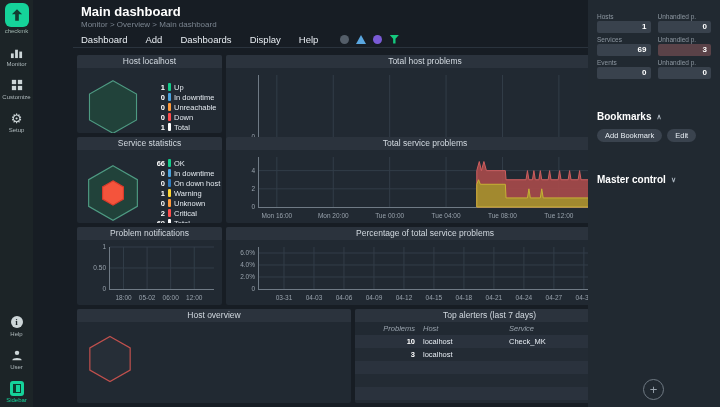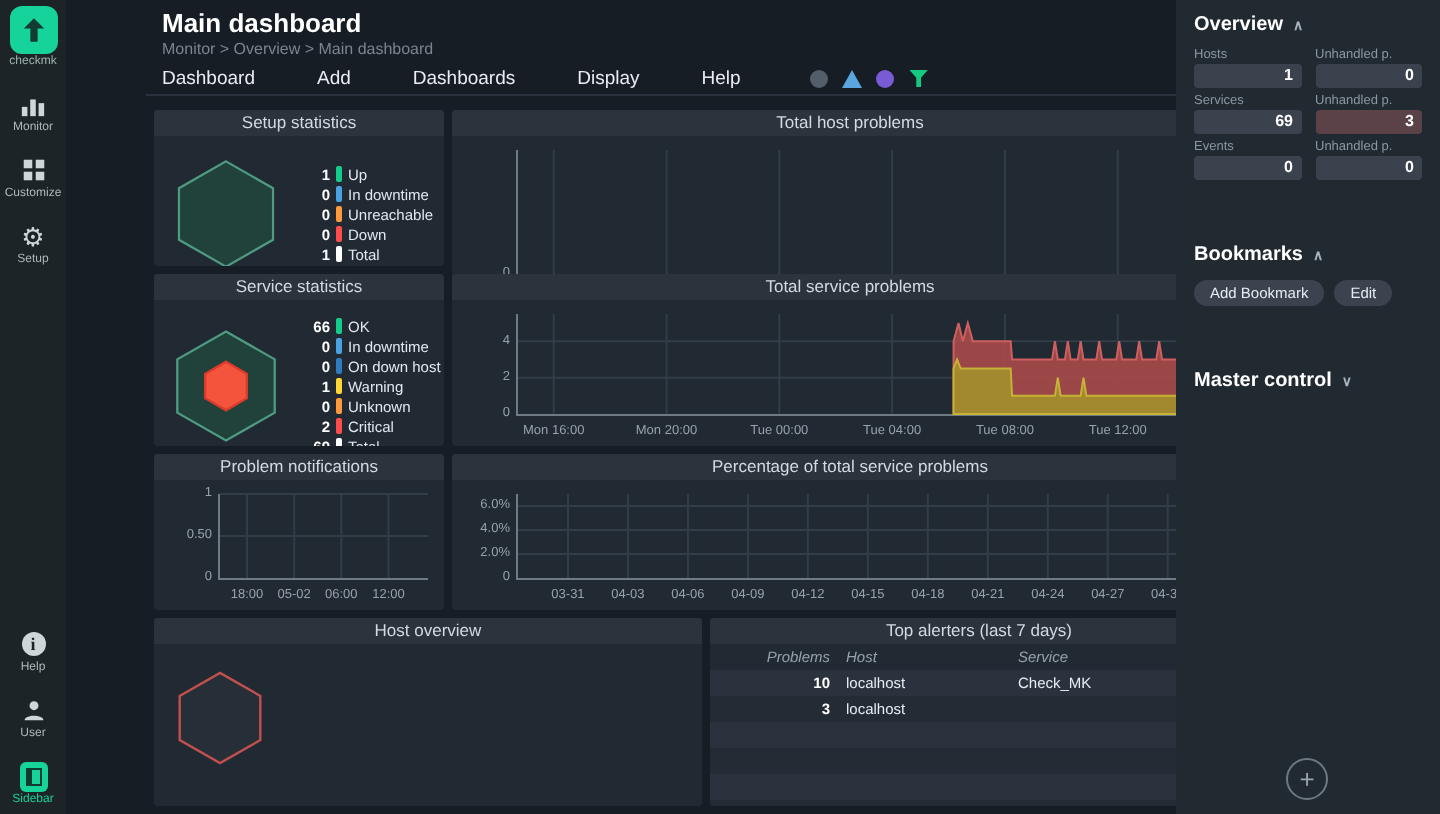--- a/index.html
+++ b/index.html
@@ -21,21 +21,21 @@
     font-size:9px; font-weight:bold; display:flex; align-items:center; justify-content:center; font-family:"Liberation Serif",serif; }
   .sbtoggle { width:15px; height:15px; border-radius:3px; background:#15d39a; display:flex; align-items:center; justify-content:center; }
   .sbtoggle .door { width:8px; height:9px; border:1px solid #0e3b2e; border-left-width:3px; }
   .rail-item.green .rlb { color:#15d39a; }
 
   
   .main { position:absolute; left:33px; top:0; width:555px; height:407px;margin-left:40px; }
   .hdr { padding:4px 0 0 8px; }
   .hdr-title { font-size:13px; font-weight:bold; color:#ffffff; }
   .hdr-crumb { font-size:8px; color:#7b8590; margin-top:1px; }
-  .menubar { display:flex; align-items:center; gap:31px; height:17px; padding-left:8px;
+  .menubar { display:flex; align-items:center; gap:18px; height:17px; padding-left:8px;
     border-bottom:1px solid #2a333d; margin-top:2px; }
   .menubar .mitem { font-size:9.5px; color:#e8edf2; cursor:pointer; }
   .micons { display:flex; align-items:center; gap:7px; margin-left:4px; }
   .icirc { width:9px; height:9px; border-radius:50%; background:#545e69; }
   .itri { width:0; height:0; border-left:5px solid transparent; border-right:5px solid transparent;
     border-bottom:9px solid #5aa7e0; }
   .ipurp { width:9px; height:9px; border-radius:50%; background:#7a5bd6; }
   .ifunnel { width:10px; height:9px; background:#15c97e;
     clip-path:polygon(0 0,100% 0,62% 48%,62% 100%,38% 100%,38% 48%); }
 
@@ -167,21 +167,21 @@
       <span class="icirc"></span>
       <span class="itri"></span>
       <span class="ipurp"></span>
       <span class="ifunnel"></span>
     </span>
   </div>
 
   <div class="dash">
 
     <div class="panel" style="left:4px;top:11px;width:145px;height:78px;">
-      <div class="ptitle">Setup statistics</div>
+      <div class="ptitle">Host localhost</div>
       <div class="pbody statrow">
         <div class="hexwrap">
           <svg width="56" height="60" viewBox="0 0 100 100">
             <polygon points="50,3 92,27 92,73 50,97 8,73 8,27" stroke-width="2" fill="#21423a" stroke="#4e9a82"></polygon>
           </svg>
         </div>
         <div class="legend">
           <div class="lrow">
               <span class="lcount">1</span>
               <span class="lbar" style="background: rgb(19, 204, 138);"></span>
@@ -415,24 +415,20 @@
           <div class="trow odd"></div>
           <div class="trow even"></div>
         </div>
       </div>
     </div>
 
   </div>
 </div>
 
 <aside class="rsb">
-  <div class="snhead">
-    <span>Overview</span>
-    <span class="chev">∧</span>
-  </div>
   <div class="ovgrid">
     <div>
         <div class="fld-label">Hosts</div>
       <div class="fld-box">1</div>
       </div>
     <div>
         <div class="fld-label">Unhandled p.</div>
       <div class="fld-box">0</div>
       </div>
     <div>

